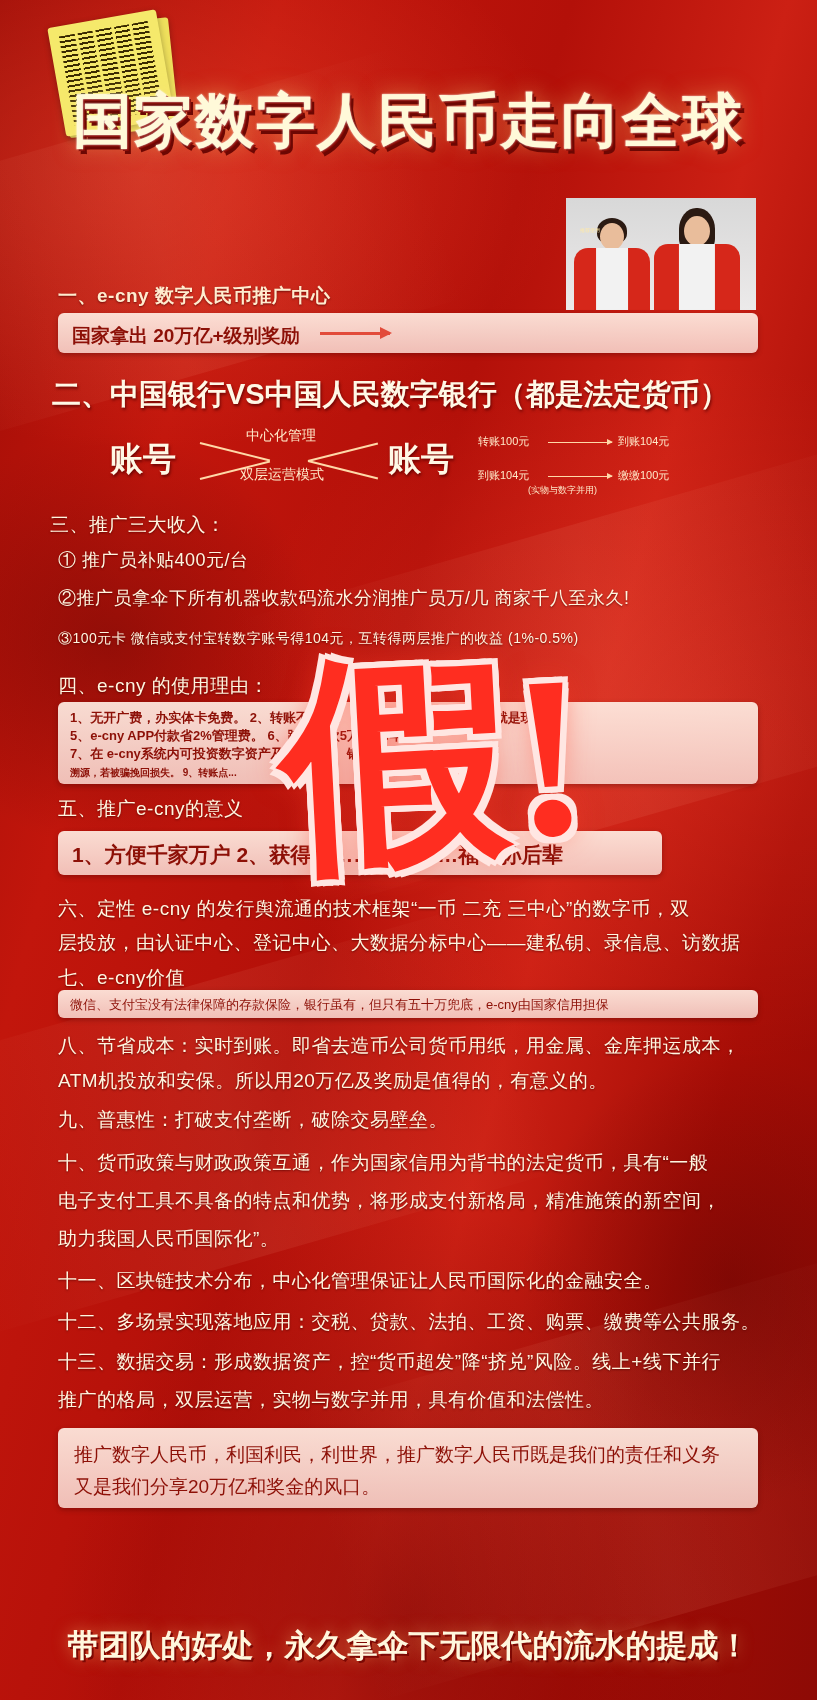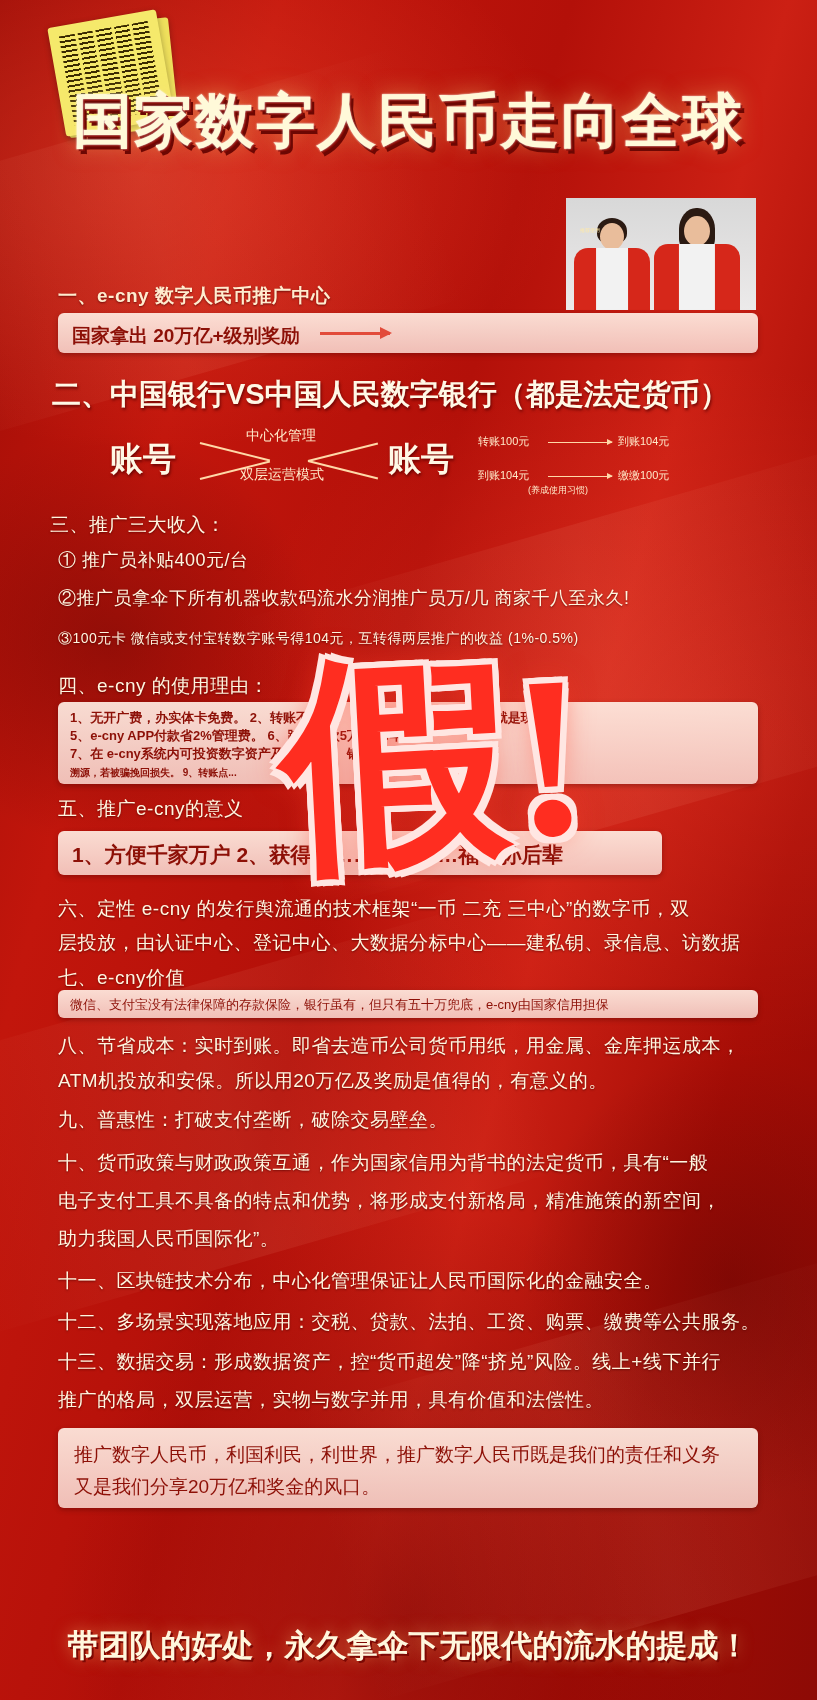--- a/index.html
+++ b/index.html
@@ -187,21 +187,21 @@
   <div class="diag-lbl" style="left:246px;top:427px;">中心化管理</div>
   <div class="diag-lbl" style="left:240px;top:466px;">双层运营模式</div>
 
   <div class="mini" style="left:478px;top:434px;">转账100元</div>
   <div class="mini-arrow" style="left:548px;top:442px;width:64px;"></div>
   <div class="mini" style="left:618px;top:434px;">到账104元</div>
 
   <div class="mini" style="left:478px;top:468px;">到账104元</div>
   <div class="mini-arrow" style="left:548px;top:476px;width:64px;"></div>
   <div class="mini" style="left:618px;top:468px;">缴缴100元</div>
-  <div class="mini" style="left:528px;top:484px;font-size:9px;">(养成使用习惯)</div>
+  <div class="mini" style="left:528px;top:484px;font-size:9px;">(实物与数字并用)</div>
 
   <div class="ln" style="left:50px;top:512px;font-size:19px;">三、推广三大收入：</div>
   <div class="ln" style="left:58px;top:548px;font-size:18px;">① 推广员补贴400元/台</div>
   <div class="ln" style="left:58px;top:586px;font-size:18px;">②推广员拿伞下所有机器收款码流水分润推广员万/几 商家千八至永久!</div>
   <div class="ln" style="left:58px;top:630px;font-size:14px;">③100元卡 微信或支付宝转数字账号得104元，互转得两层推广的收益 (1%-0.5%)</div>
 
   <div class="ln" style="left:58px;top:673px;font-size:19px;">四、e-cny 的使用理由：</div>
   <div class="band" style="left:58px;top:702px;width:700px;height:82px;font-weight:bold;">
     <div class="t" style="left:12px;top:7px;font-size:13px;">1、无开广费，办实体卡免费。  2、转账不限额。 3、可离线支付  4、e-cny就是现金</div>
     <div class="t" style="left:12px;top:25px;font-size:13px;">5、e-cny APP付款省2%管理费。                    6、跨境汇款5万美元/年内</div>

